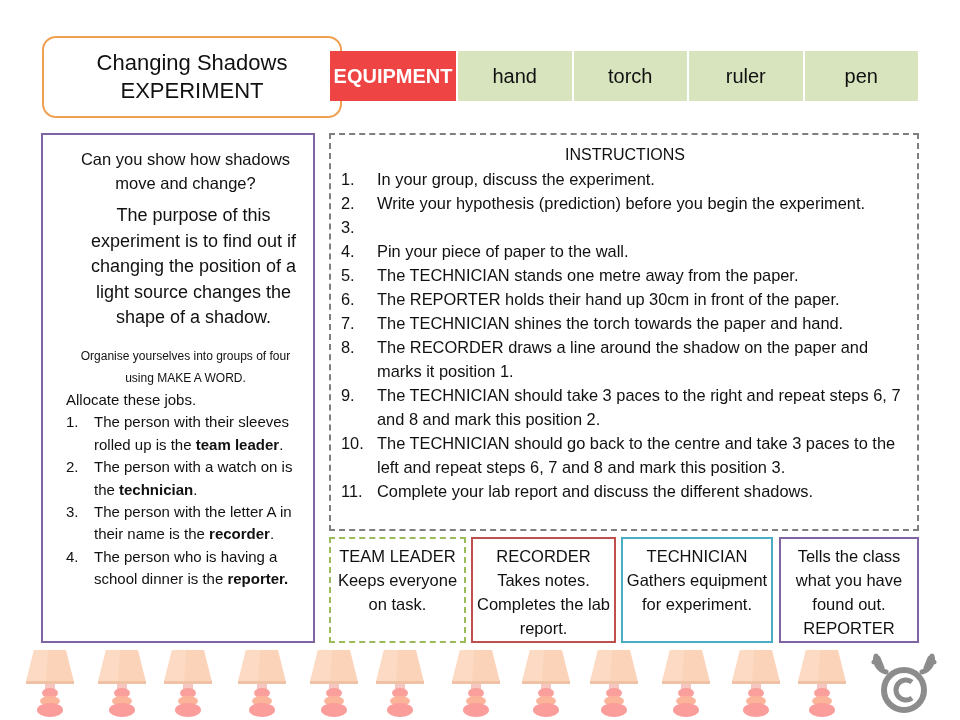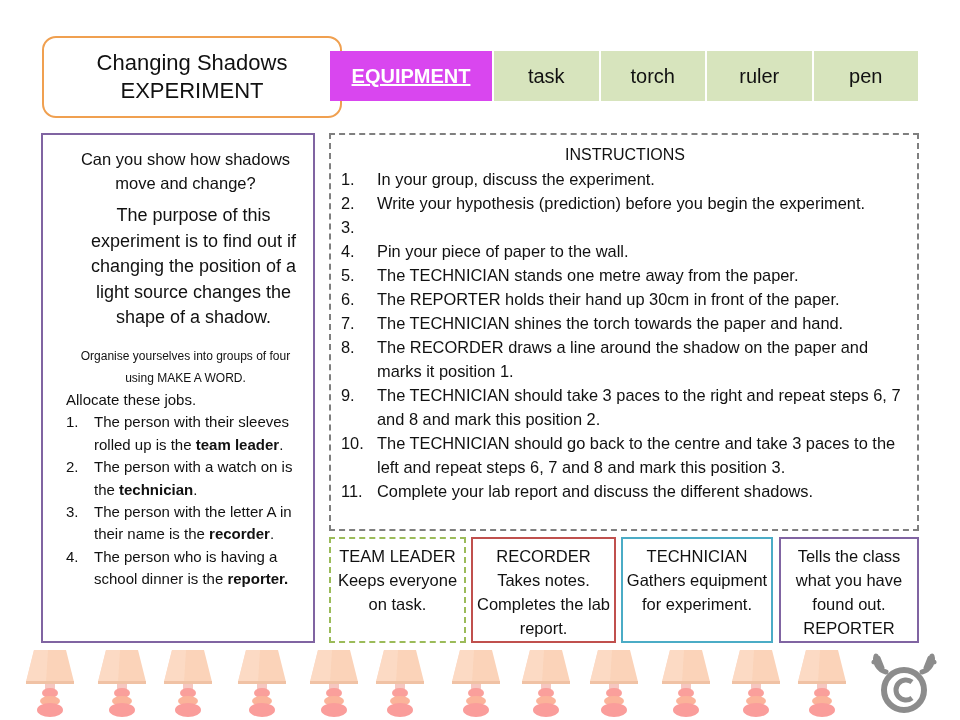--- a/index.html
+++ b/index.html
@@ -7,21 +7,21 @@
          font-family:"Liberation Sans", "DejaVu Sans", sans-serif; color:#111; }
   .abs { position:absolute; box-sizing:border-box; }
 
   .title-box { left:42px; top:36px; width:300px; height:82px; border:2px solid #f0a050; border-radius:14px;
                display:flex; flex-direction:column; align-items:center; justify-content:center;
                font-size:22px; line-height:28px; text-align:center; }
 
   .equip { left:330px; top:51px; width:588px; height:50px; display:flex; }
   .equip .cell { display:flex; align-items:center; justify-content:center; font-size:20px;
                  background:#d7e4bd; border-left:2px solid #fff; box-sizing:border-box; }
-  .equip .head { background:#d946ef; color:#fff; font-weight:bold; width:162px; border-left:none;text-decoration:underline; }
+  .equip .head { background:#ef4444; color:#fff; font-weight:bold; width:126px; border-left:none; }
   .equip .item { flex:1; }
 
   .left-box { left:41px; top:133px; width:274px; height:510px; border:2px solid #8064a2;
               padding:12px 8px 0 23px; font-size:16px; line-height:24px; }
   .left-box .center { text-align:center; }
   .left-box .q { font-size:16.5px; margin-bottom:8px; }
   .left-box .purpose { font-size:18px; line-height:25.6px; margin-bottom:14px;margin-left:16px; }
   .left-box .org { font-size:12px; line-height:22px; }
   .left-box .alloc { font-size:15px; line-height:22.4px; }
   .jobs { margin:0; padding:0; list-style:none; }
@@ -49,21 +49,21 @@
 </head>
 <body>
 
 <div class="abs title-box">
   <div>Changing Shadows</div>
   <div>EXPERIMENT</div>
 </div>
 
 <div class="abs equip">
   <div class="cell head">EQUIPMENT</div>
-  <div class="cell item">task</div>
+  <div class="cell item">hand</div>
   <div class="cell item">torch</div>
   <div class="cell item">ruler</div>
   <div class="cell item">pen</div>
 </div>
 
 <div class="abs left-box">
   <div class="center q">Can you show how shadows move and change?</div>
   <div class="center purpose">The purpose of this experiment is to find out if changing the position of a light source changes the shape of a shadow.</div>
   <div class="center org">Organise yourselves into groups of four using MAKE A WORD.</div>
   <div class="alloc">

